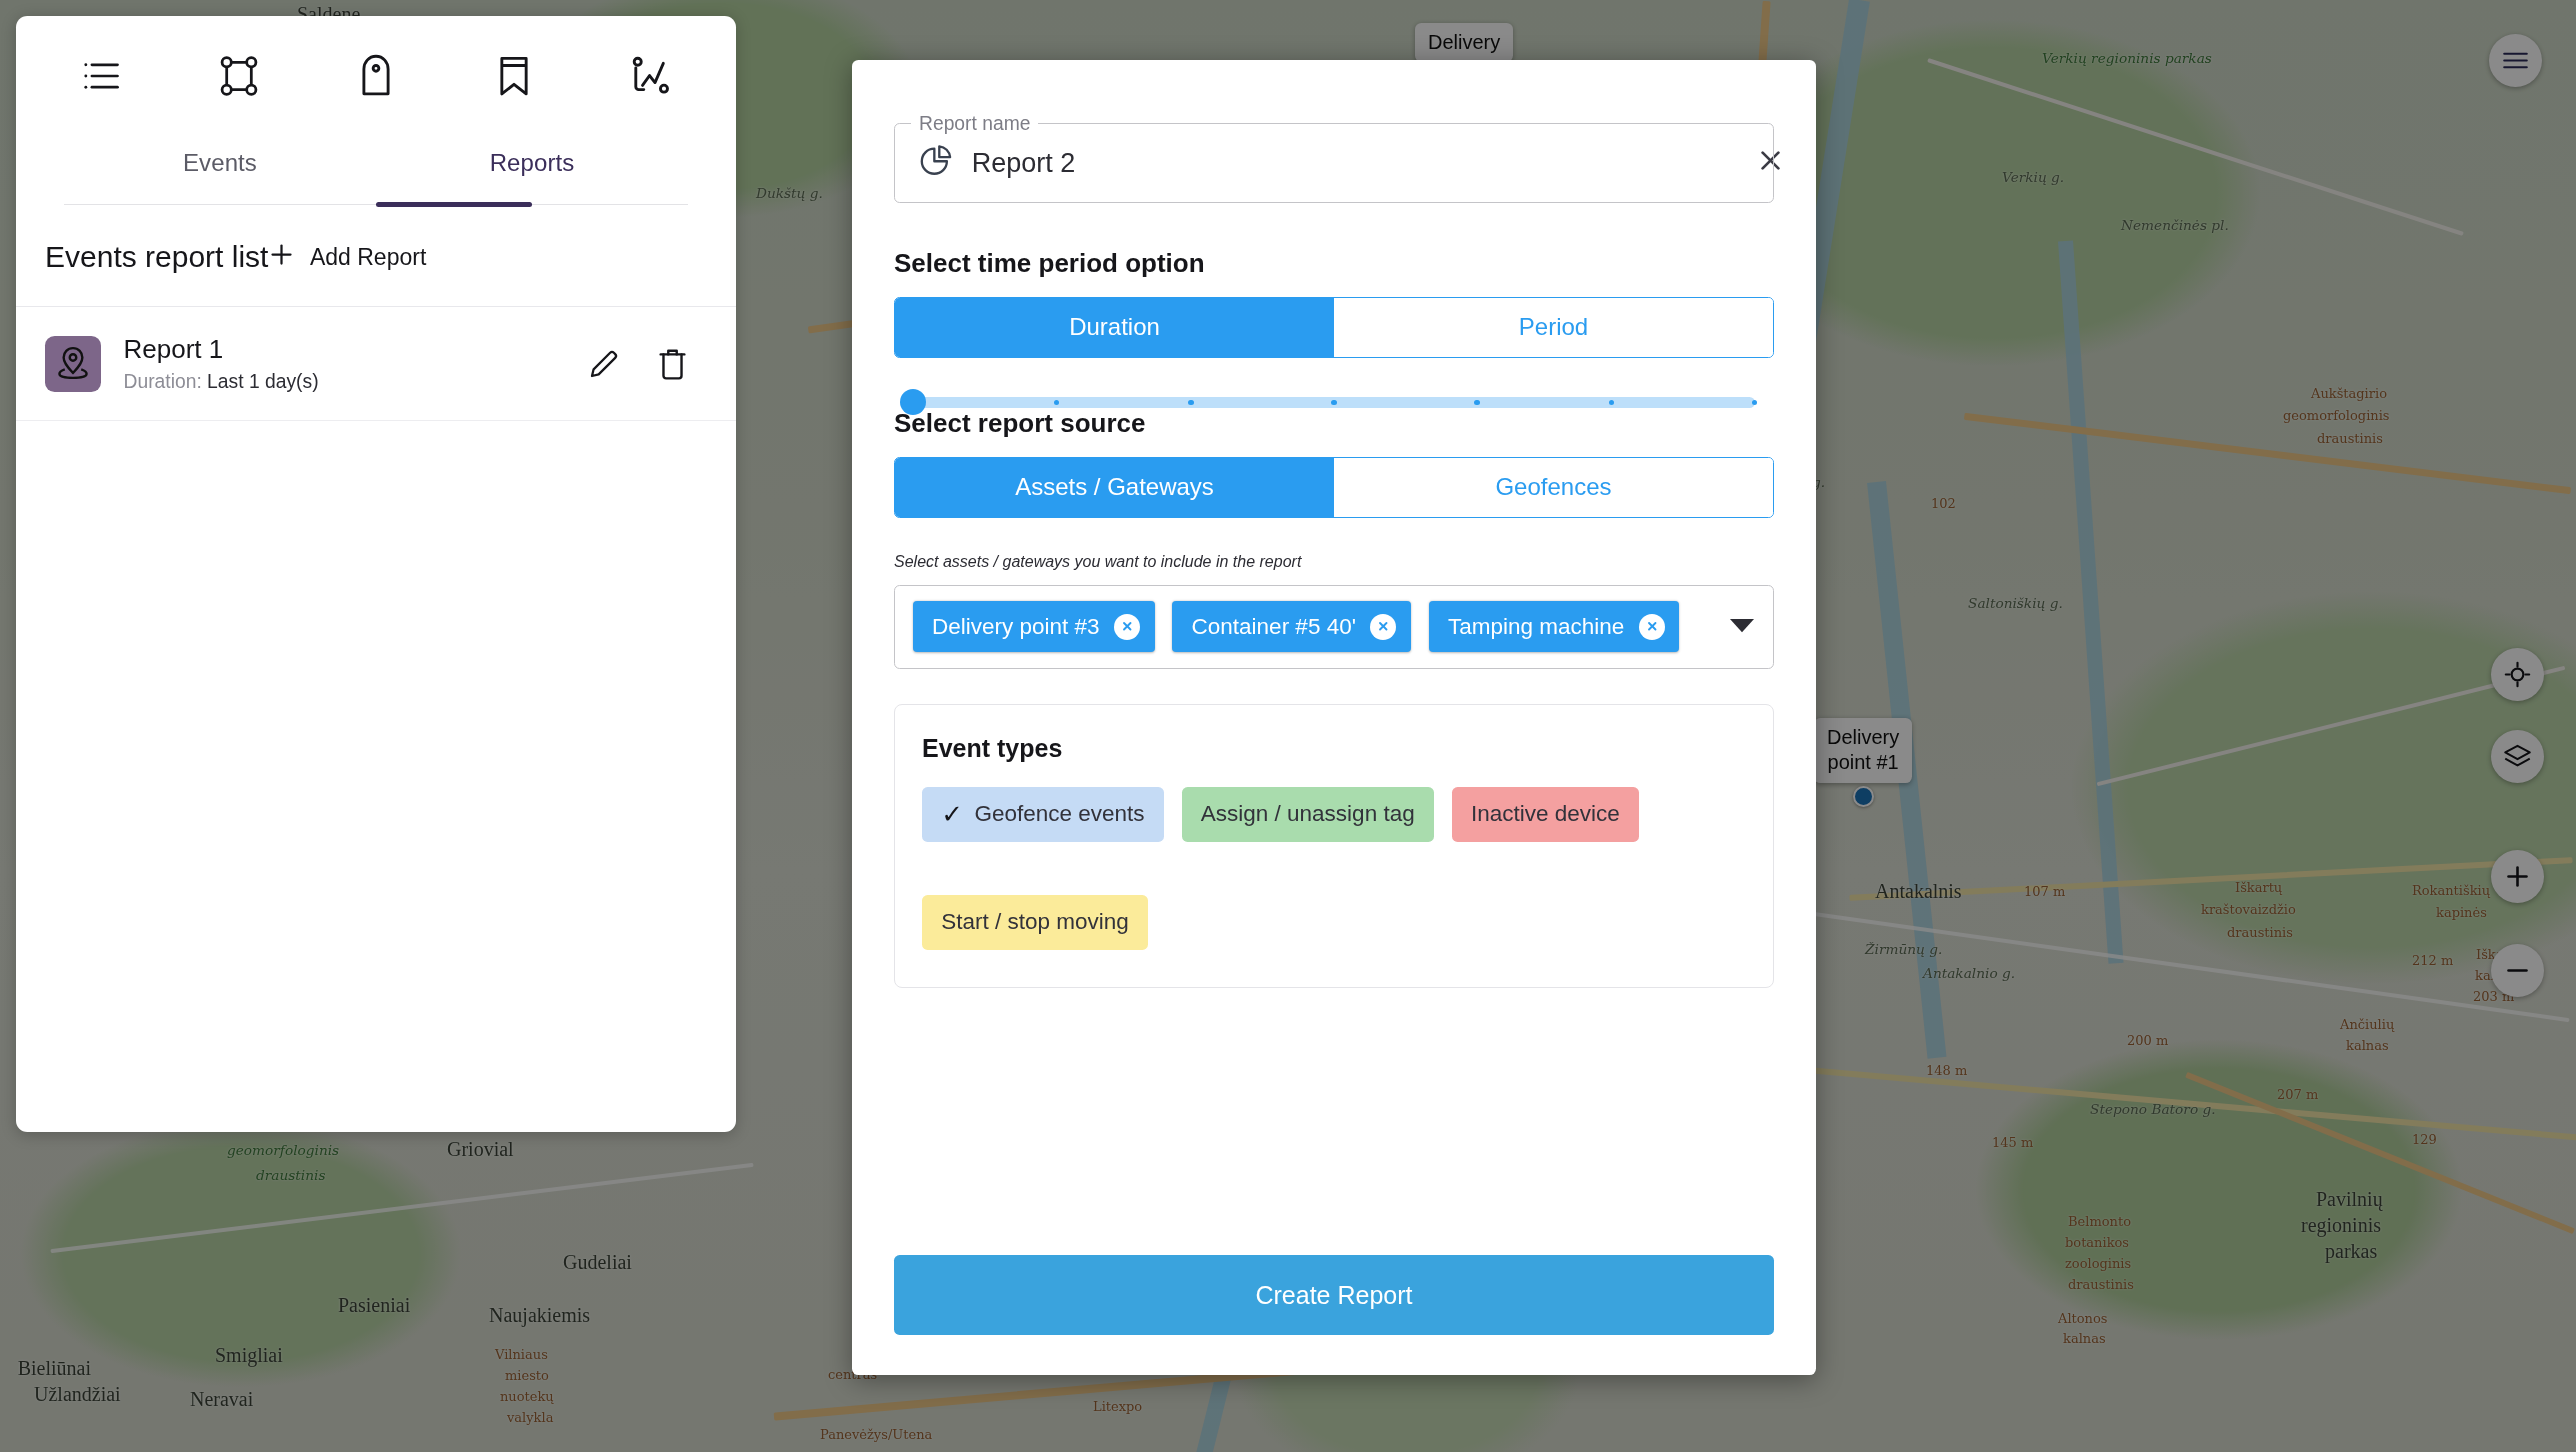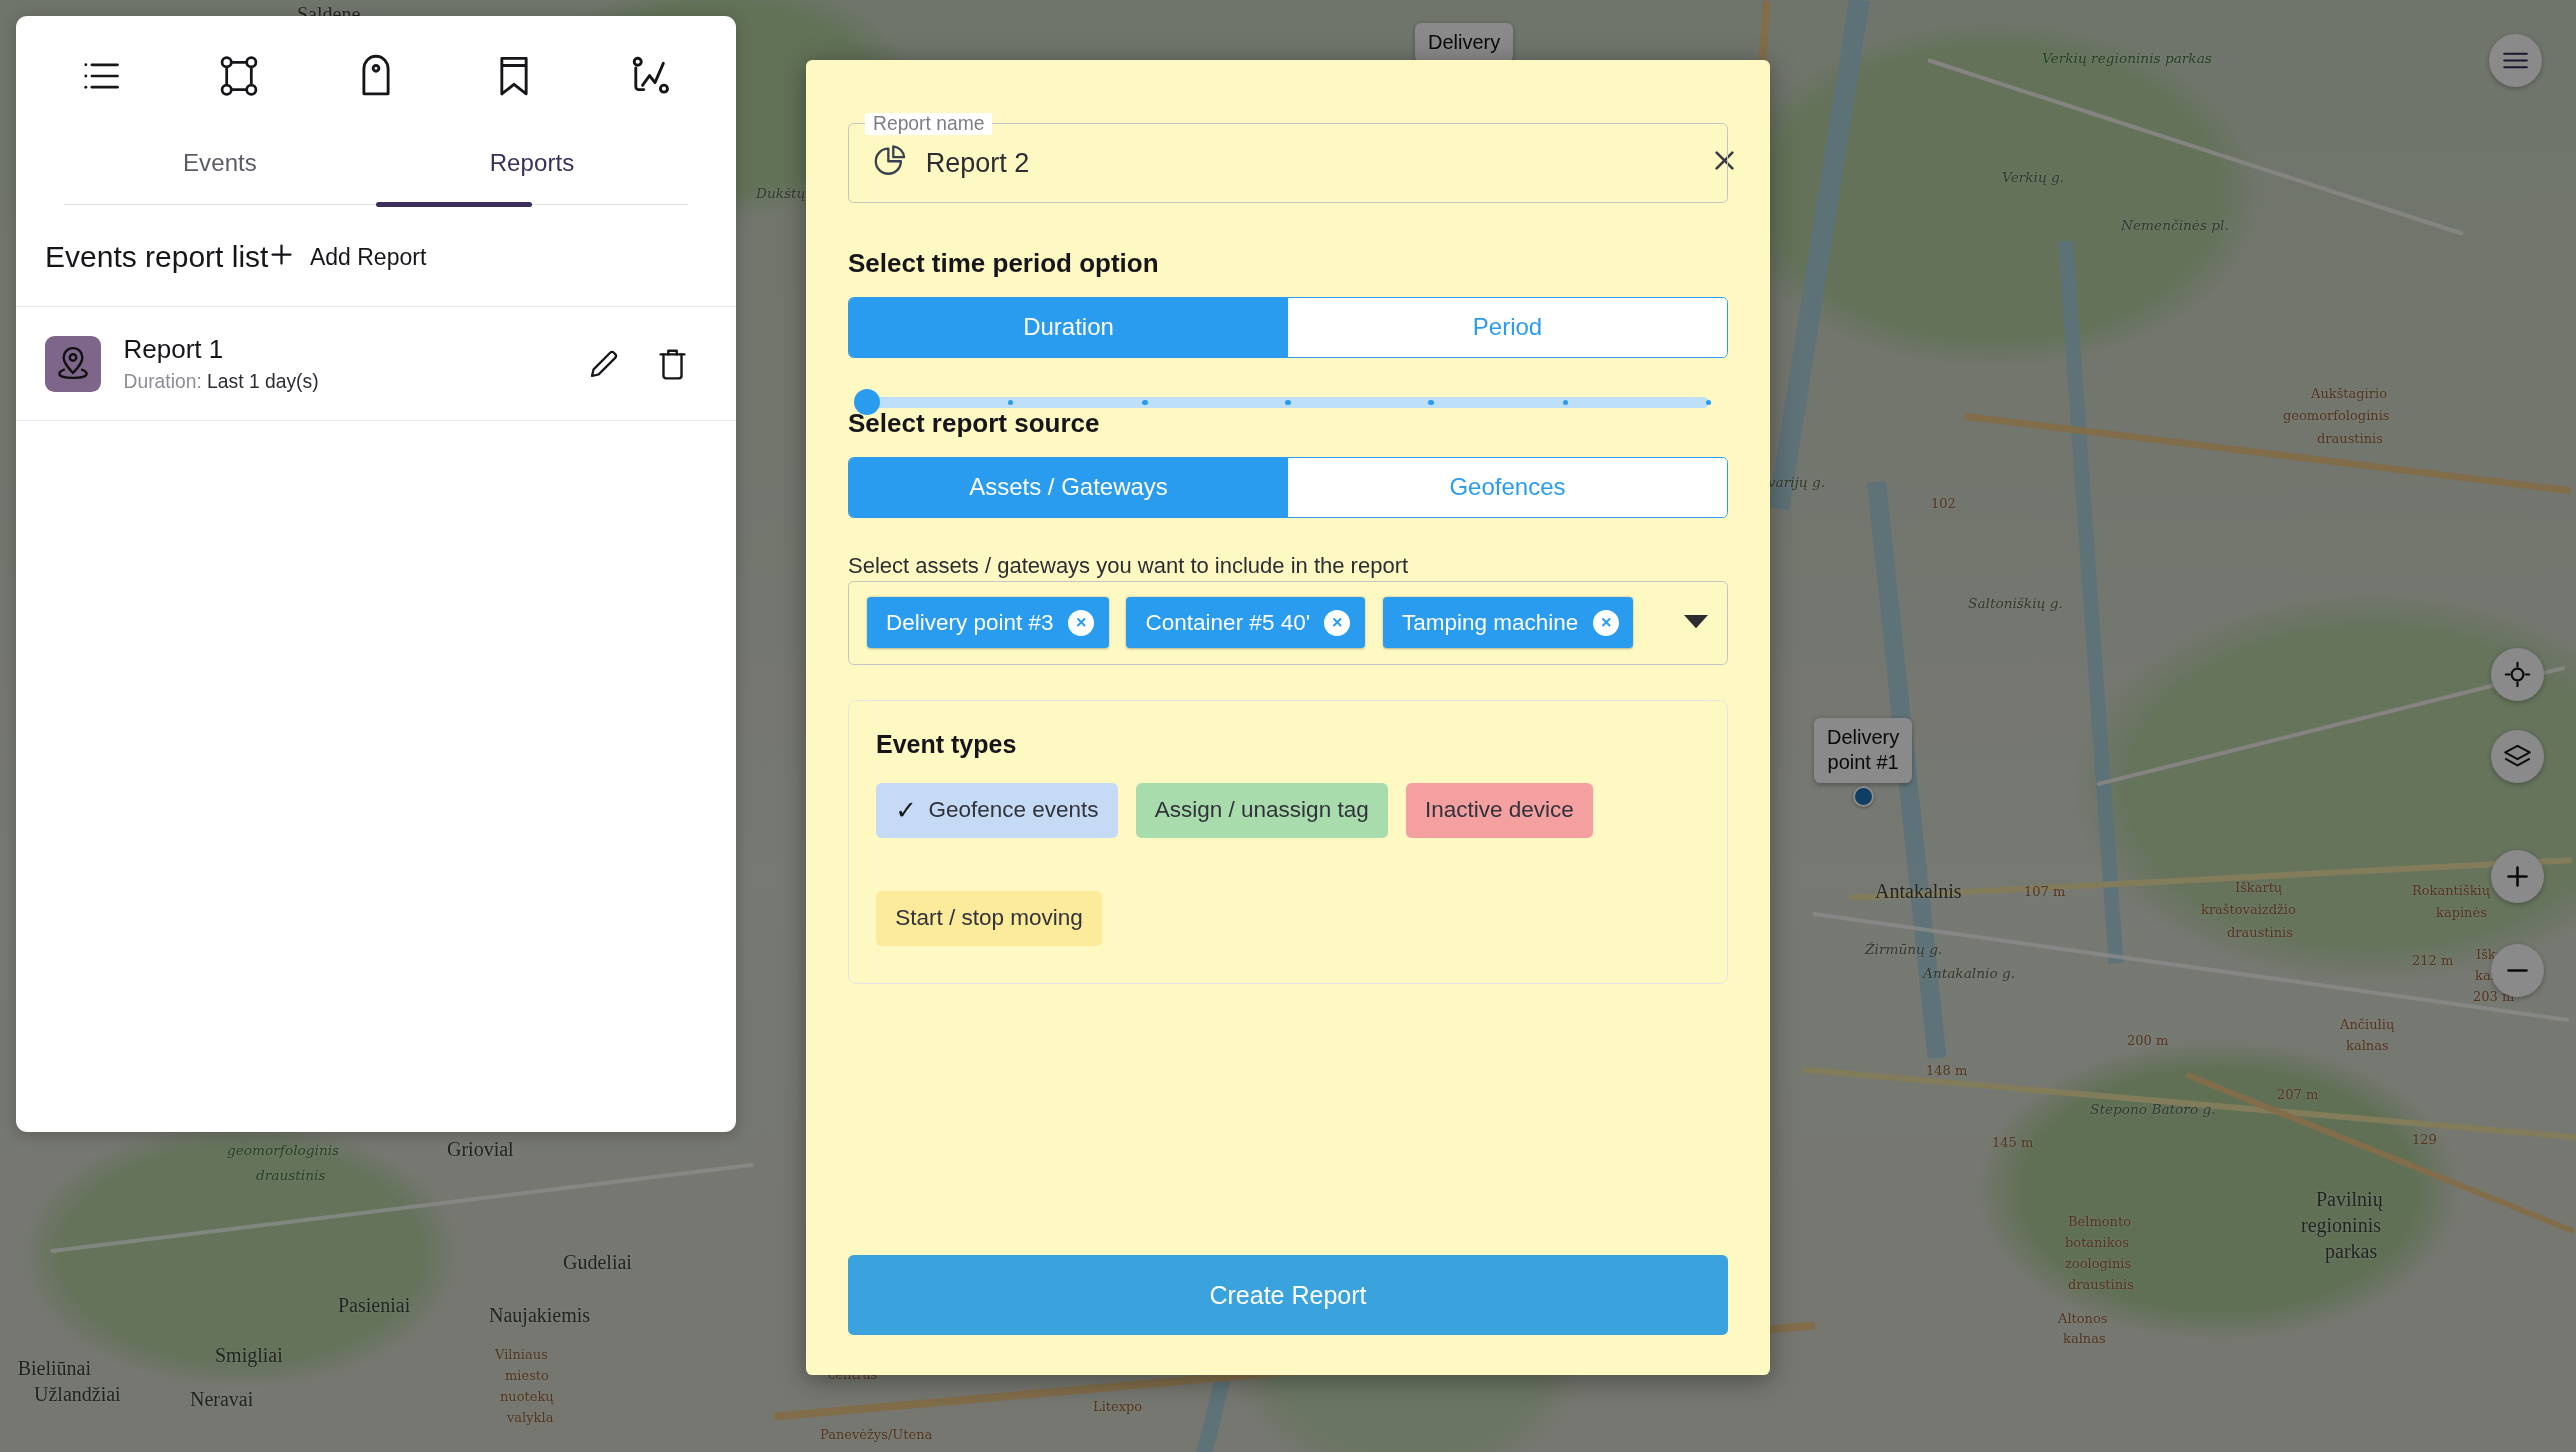--- a/index.html
+++ b/index.html
@@ -125,23 +125,23 @@
   }
   .report-meta { flex: 1; }
   .report-name { font-size: 26px; color: #16161a; margin-bottom: 5.6px; }
   .report-sub { font-size: 19.3px; color: #8d8d96; }
   .report-sub b { color: #2c2c33; font-weight: 400; }
   .row-actions { display: flex; gap: 37px; align-items: center; }
   .row-action { cursor: pointer; display:flex; }
 
   
   #modal {
-    position: absolute; left: 806px; top: 60px;
+    position: absolute; left: 852px; top: 60px;
     width: 964px; height: 1315px;
-    background: #fef9c3; border-radius: 6.4px;
+    background: #ffffff; border-radius: 6.4px;
     box-shadow: 0 4.8px 27px rgba(0,0,0,.36);
     z-index: 60;
     display: flex; flex-direction: column;
   }
   .modal-close {
     position: absolute; right: 27px; top: 82px;
     width: 37px; height: 37px; cursor: pointer;
     display:flex; align-items:center; justify-content:center;
   }
   .modal-body { padding: 63px 42px 0 42px; flex: 1; }
@@ -181,22 +181,22 @@
     background: #2a9cf0;
   }
   .slider-thumb {
     position: absolute; top: 50%; transform: translate(-50%,-50%);
     width: 26px; height: 26px; border-radius: 50%; background: #2a9cf0;
     cursor: pointer;
   }
   .slider-caption { font-size: 22px; color: #8d8d96; margin-top: 27px; margin-bottom: 42px; }
 
   .helper-text {
-    font-size: 22px; color: #2c2c33; 
-    margin: 35px 0 2px 0;
+    font-size: 16px; color: #2c2c33; font-style: italic;
+    margin: 35px 0 14px 0;
   }
   .chip-field {
     border: 1.6px solid #c4c4c8; border-radius: 5.6px; min-height: 84px;
     display: flex; align-items: center; padding: 0 14.5px 0 17.7px; gap: 17.7px;
   }
   .chip {
     display: flex; align-items: center; gap: 14.5px;
     background: #2a9cf0; color: #fff; border-radius: 4px;
     height: 51px; padding: 0 14.5px 0 19.3px; font-size: 22.5px;
     box-shadow: 0 0.8px 2.4px rgba(0,0,0,.28); cursor: default;

